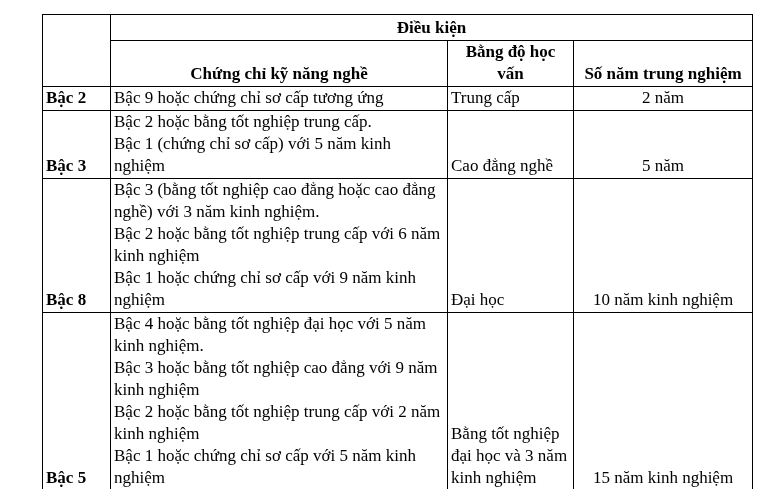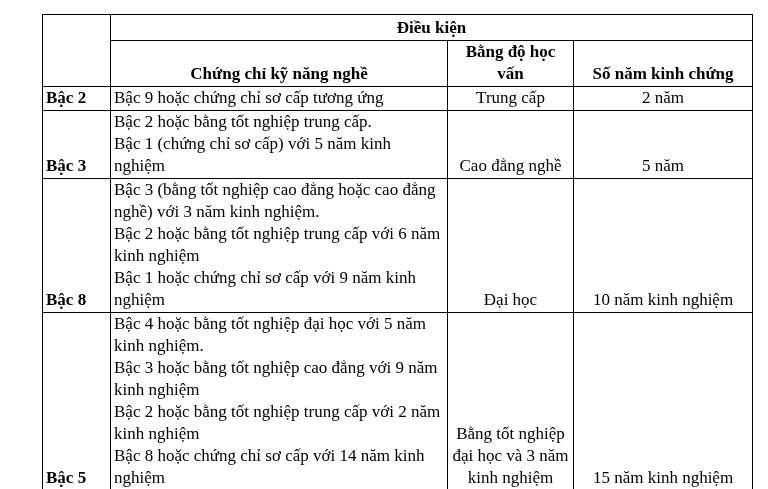--- a/index.html
+++ b/index.html
@@ -26,21 +26,21 @@
   }
   tr.hr1 { height: 26px; }
   tr.hr2 { height: 41px; }
   tr.r-bac2 { height: 24px; }
   tr.r-bac3 { height: 66px; }
   tr.r-bac4 { height: 127px; }
   tr.r-bac5 { height: 175px; }
   td.hdr { font-weight: bold; text-align: center; }
   td.lvl { font-weight: bold; text-align: left; }
   td.cert { text-align: left; }
-  td.edu { text-align: center; }
+  td.edu { text-align: left; }
   td.exp { text-align: center; }
   td.corner { background: #ffffff; }
 </style>
 </head>
 <body>
 
 <div class="page">
   <table class="cond">
     <colgroup>
       <col style="width:68px">
@@ -49,21 +49,21 @@
       <col style="width:179px">
     </colgroup>
     <tbody>
       <tr class="hr1">
         <td class="corner" rowspan="2"></td>
         <td class="hdr" colspan="3">Điều kiện</td>
       </tr>
       <tr class="hr2">
         <td class="hdr">Chứng chỉ kỹ năng nghề</td>
         <td class="hdr">Bằng độ học vấn</td>
-        <td class="hdr">Số năm kinh chứng</td>
+        <td class="hdr">Số năm trung nghiệm</td>
       </tr>
 
       <tr class="r-bac2">
         <td class="lvl">Bậc 2</td>
         <td class="cert">
           <div>Bậc 9 hoặc chứng chỉ sơ cấp tương ứng</div>
         </td>
         <td class="edu">Trung cấp</td>
         <td class="exp">2 năm</td>
       </tr>
@@ -88,20 +88,20 @@
         <td class="edu">Đại học</td>
         <td class="exp">10 năm kinh nghiệm</td>
       </tr>
 
       <tr class="r-bac5">
         <td class="lvl">Bậc 5</td>
         <td class="cert">
           <div>Bậc 4 hoặc bằng tốt nghiệp đại học với 5 năm kinh nghiệm.</div>
           <div>Bậc 3 hoặc bằng tốt nghiệp cao đẳng với 9 năm kinh nghiệm</div>
           <div>Bậc 2 hoặc bằng tốt nghiệp trung cấp với 2 năm kinh nghiệm</div>
-          <div>Bậc 8 hoặc chứng chỉ sơ cấp với 14 năm kinh nghiệm</div>
+          <div>Bậc 1 hoặc chứng chỉ sơ cấp với 5 năm kinh nghiệm</div>
         </td>
         <td class="edu">Bằng tốt nghiệp đại học và 3 năm kinh nghiệm</td>
         <td class="exp">15 năm kinh nghiệm</td>
       </tr>
     </tbody>
   </table>
 </div>
 
 </body></html>

